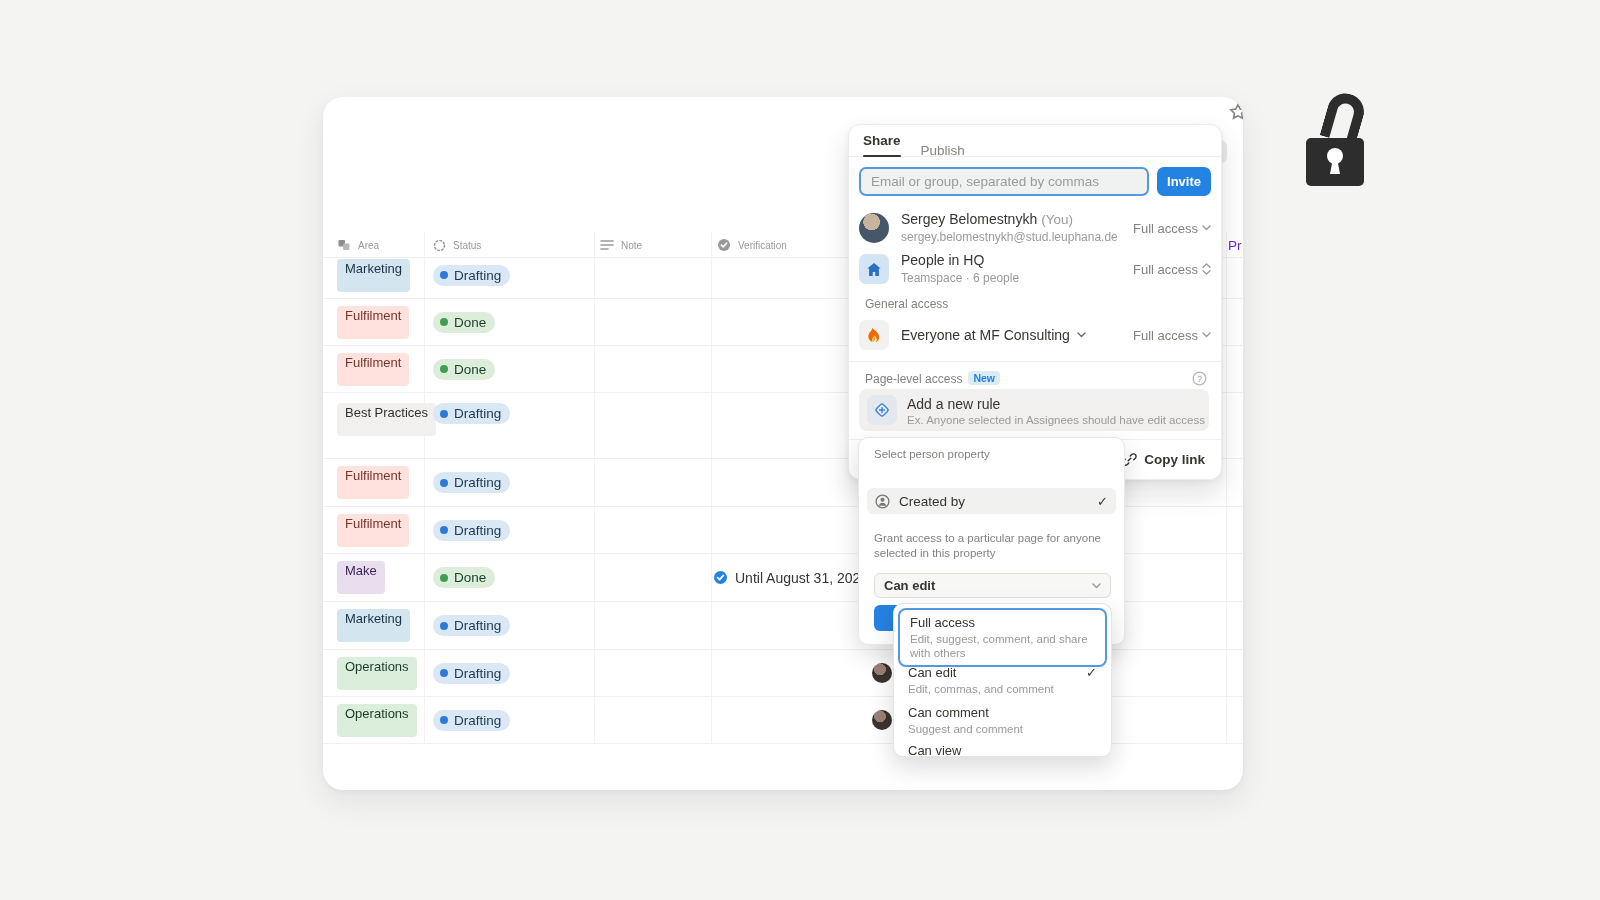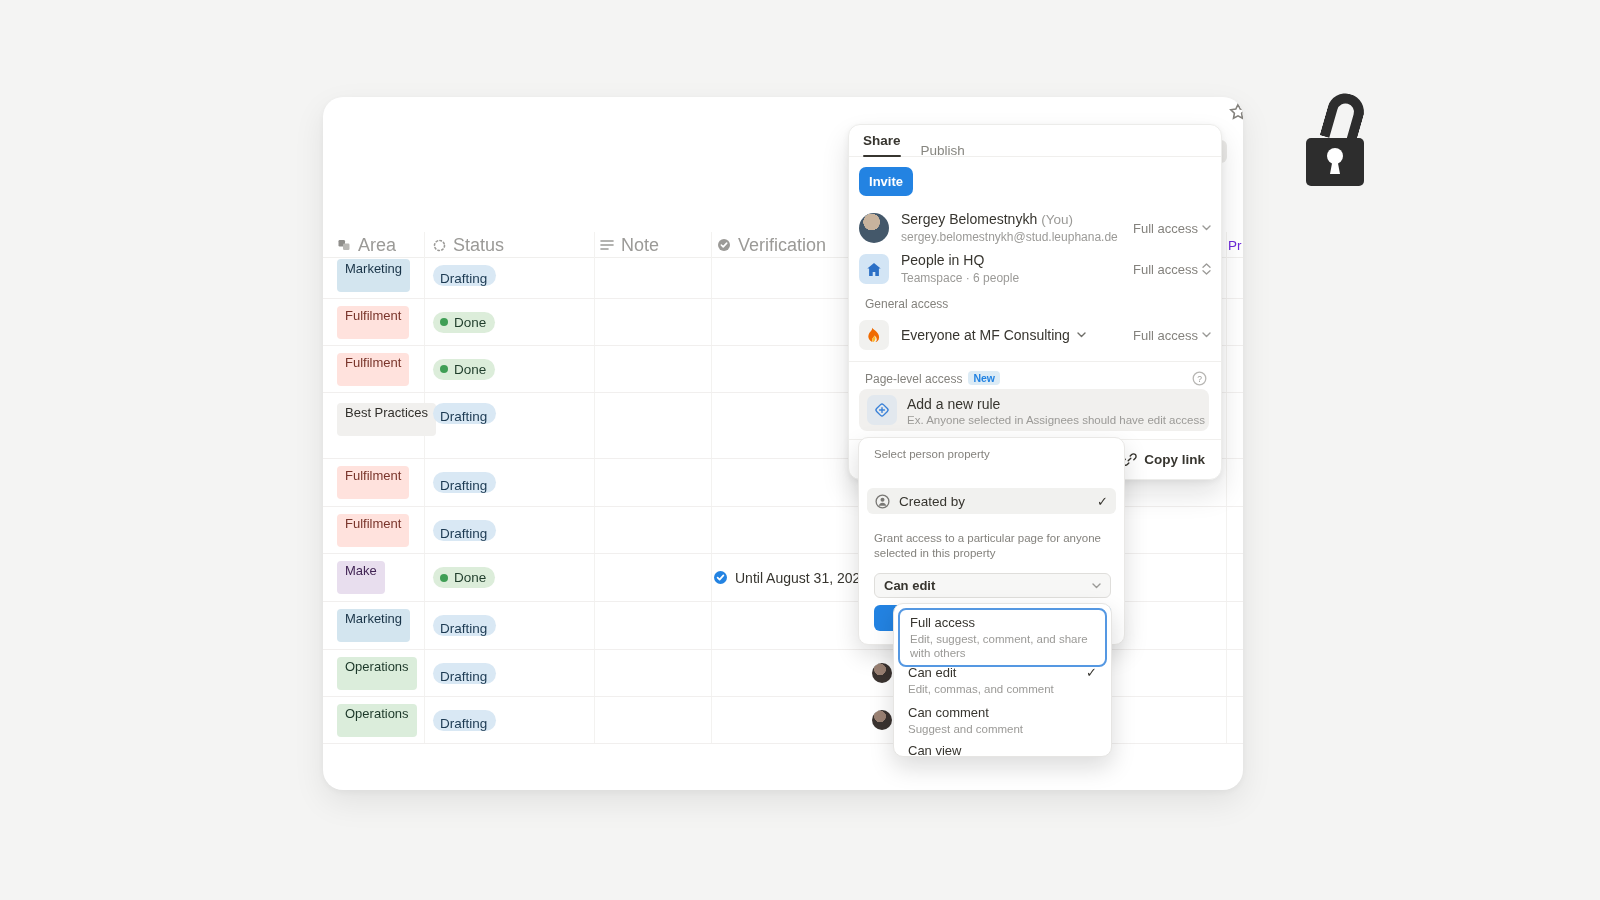--- a/index.html
+++ b/index.html
@@ -45,21 +45,21 @@
   }
   .corner-star { position:absolute; left:906px; top:6px; }
 
   
   .thead {
     position:absolute; left:0; top:135px; width:920px; height:26px;
     border-bottom:1px solid #f0efed;
   }
   .th {
     position:absolute; top:0; height:26px; display:flex; align-items:center; gap:7px;
-    font-size:18px; color:#9b9a97;
+    font-size:10px; color:#9b9a97;
   }
   .vline { position:absolute; top:135px; height:512px; width:1px; background:#f3f2f0; }
 
   .trow {
     position:absolute; left:0; width:920px;
     border-bottom:1px solid #f1efee;
     display:flex; align-items:center;
   }
   .trow.top-align { align-items:flex-start; }
   .cell-wrap { position:relative; width:100%; height:100%; }
@@ -74,21 +74,21 @@
   .tag[data-color="red"]    { background:#ffe2dd; color:#79342a; }
   .tag[data-color="gray"]   { background:#f1f0ee; color:#32302c; }
   .tag[data-color="purple"] { background:#e8deee; color:#412454; }
   .tag[data-color="green"]  { background:#dbeddb; color:#1c3829; }
 
   .status-pill {
     display:inline-flex; align-items:center; gap:6px; height:21px;
     padding:0 9px 0 7px; border-radius:11px; font-size:13.5px; white-space:nowrap;
   }
   .status-pill .dot { width:8px; height:8px; border-radius:50%; }
-  .status-pill[data-color="blue"]  { background:#d9e8f4; color:#1c3a52;flex-direction:column; }
+  .status-pill[data-color="blue"]  { background:#d9e8f4; color:#1c3a52; }
   .status-pill[data-color="blue"] .dot { background:#2c7ad4; }
   .status-pill[data-color="green"] { background:#dcedda; color:#1f3d2b; }
   .status-pill[data-color="green"] .dot { background:#3f9e55; }
 
   .verif-value { display:flex; align-items:center; gap:7px; font-size:14px; color:#37352f; }
   .row-avatar {
     width:20px; height:20px; border-radius:50%;
     background:radial-gradient(circle at 40% 32%, #9b8274 0 32%, #3a3330 33% 100%);
   }
   .col-frag { position:absolute; left:905px; top:135px; height:26px; display:flex; align-items:center;
@@ -430,20 +430,21 @@
       </div>
     </div>
 
     <div class="dialog">
       <div class="tabs">
         <span class="tab active">Share</span>
         <span class="tab inactive">Publish</span>
       </div>
 
       <div class="invite-row">
+        <input class="invite-input" type="text" placeholder="Email or group, separated by commas" style="">
         <button class="invite-btn">Invite</button>
       </div>
 
       <div class="member-row" style="top:82px;">
         <span class="member-ava"></span>
         <span class="member-main">
           <span class="member-name">
               <span>Sergey Belomestnykh</span>
             <span class="you">(You)</span>
             </span>

